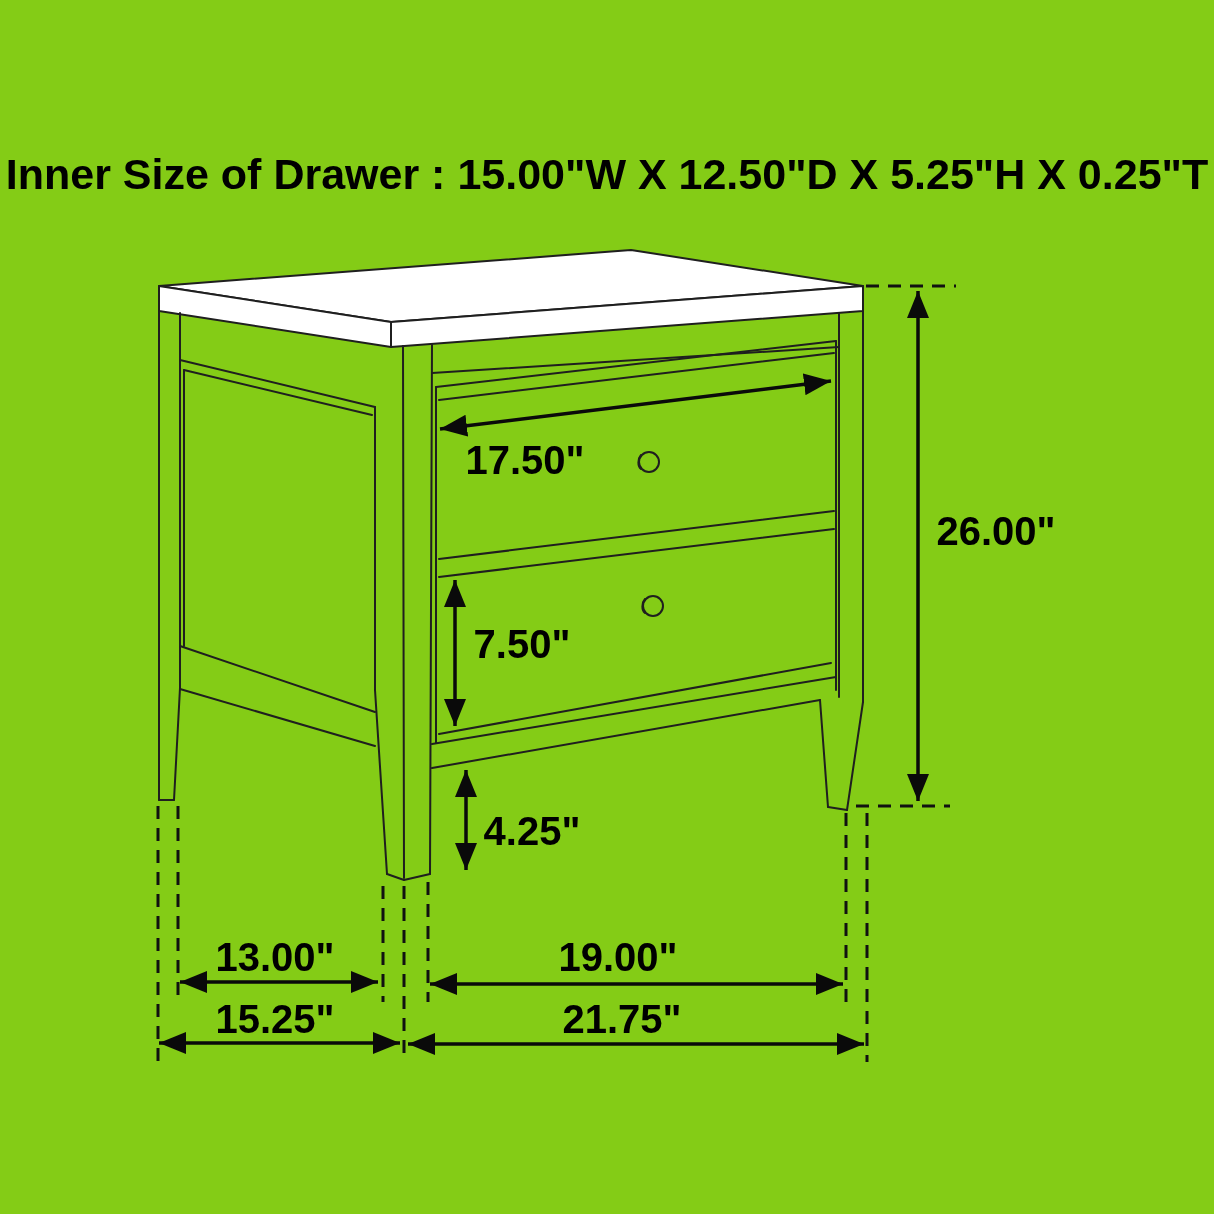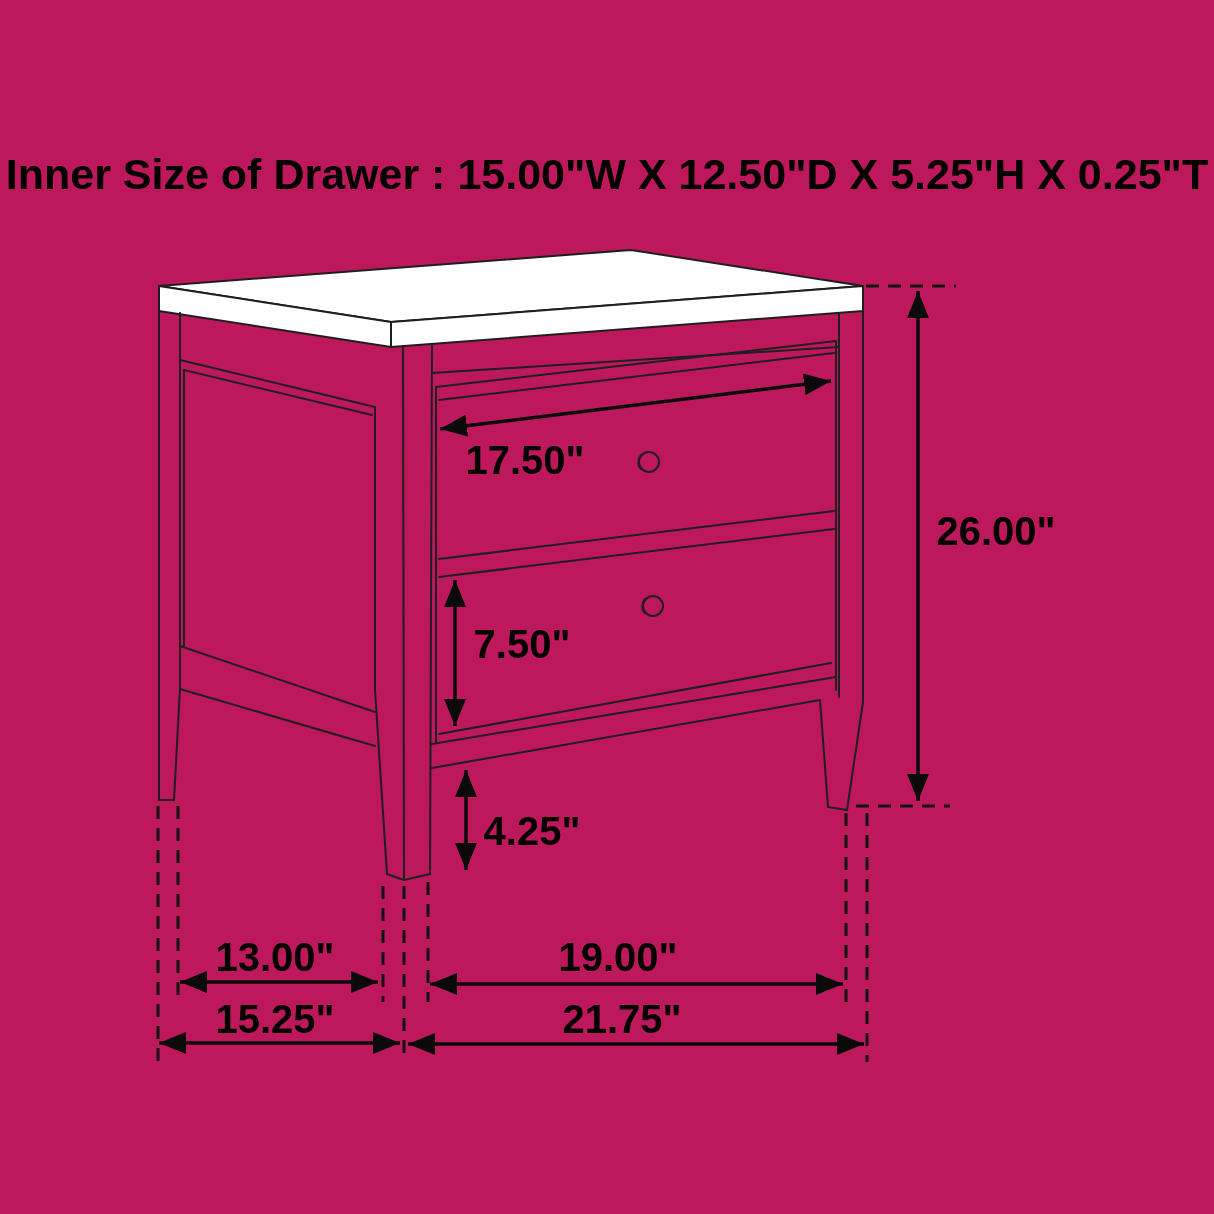--- a/index.html
+++ b/index.html
@@ -1,16 +1,16 @@
 <!DOCTYPE html>
 <html><head>
 <meta charset="utf-8">
 <style>
   html,body{margin:0;padding:0;background:#fff;}
-  .stage{position:relative;width:1214px;height:1214px;background:#be185d;overflow:hidden;
+  .stage{position:relative;width:1214px;height:1214px;background:#84cc16;overflow:hidden;
          font-family:"Liberation Sans",sans-serif;}
   svg{position:absolute;inset:0;}
   .struct{stroke:#1f1f1f;stroke-width:2;fill:none;stroke-linecap:round;stroke-linejoin:round;}
   .face{fill:#ffffff;stroke:#1f1f1f;stroke-width:2;stroke-linejoin:round;}
   .dash{stroke:#111;stroke-width:3;fill:none;stroke-dasharray:13 9;}
   .dim{stroke:#0a0a0a;stroke-width:3.5;fill:none;}
   .dimtext{font-family:"Liberation Sans",sans-serif;font-weight:bold;font-size:40px;
            fill:#000;text-anchor:middle;}
   .titletext{font-family:"Liberation Sans",sans-serif;font-weight:bold;font-size:43px;
            fill:#000;text-anchor:middle;letter-spacing:0px;}

